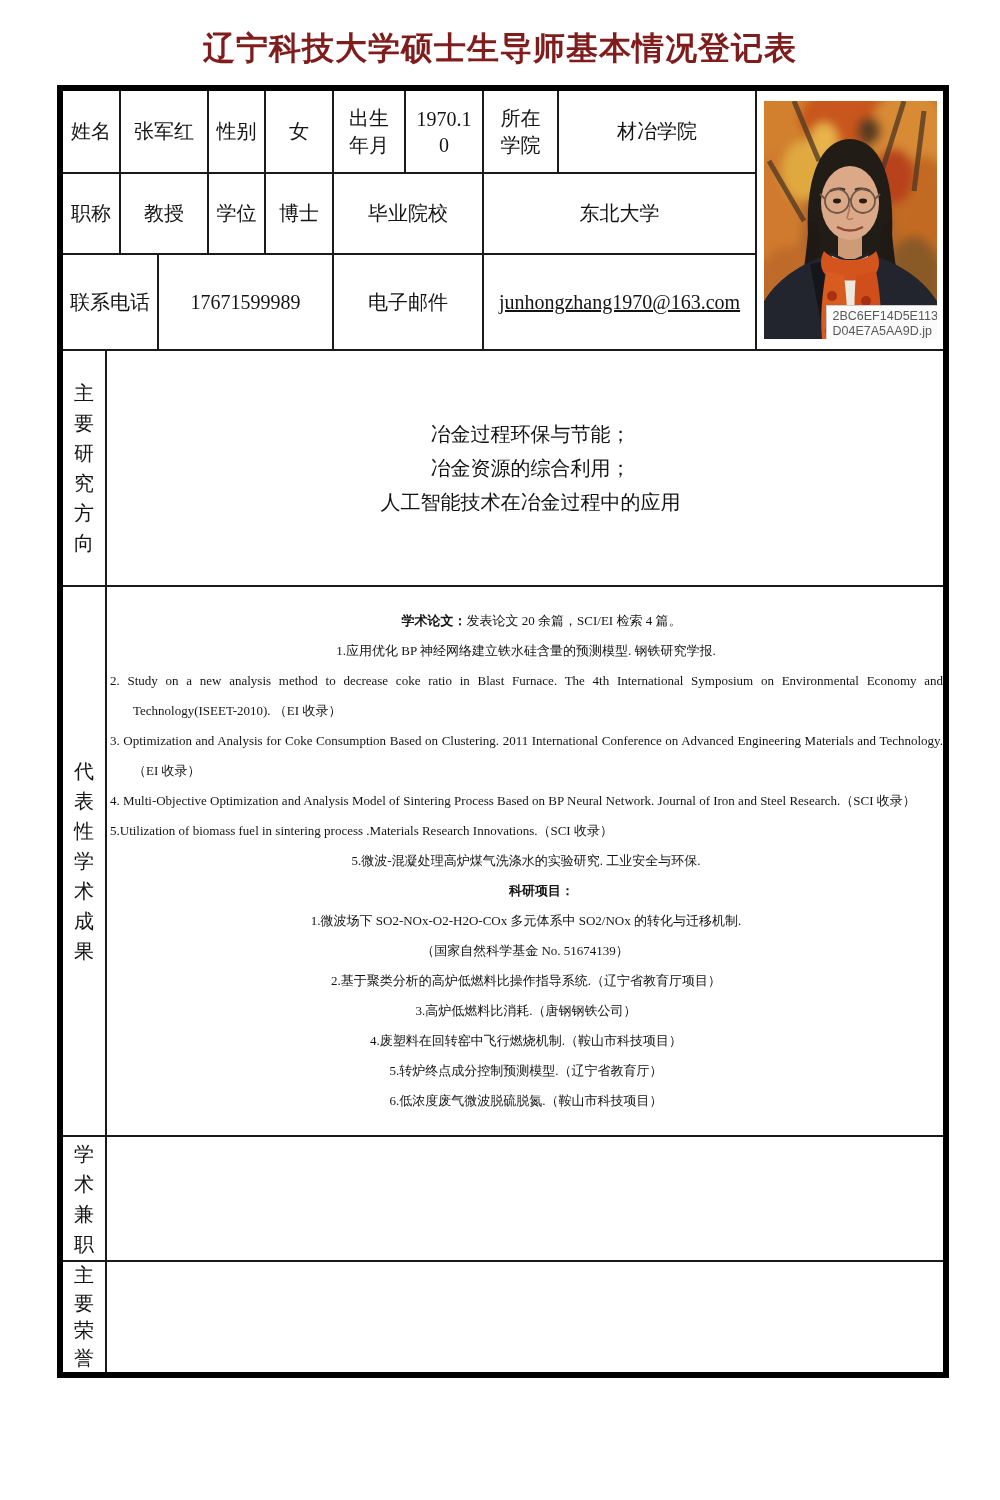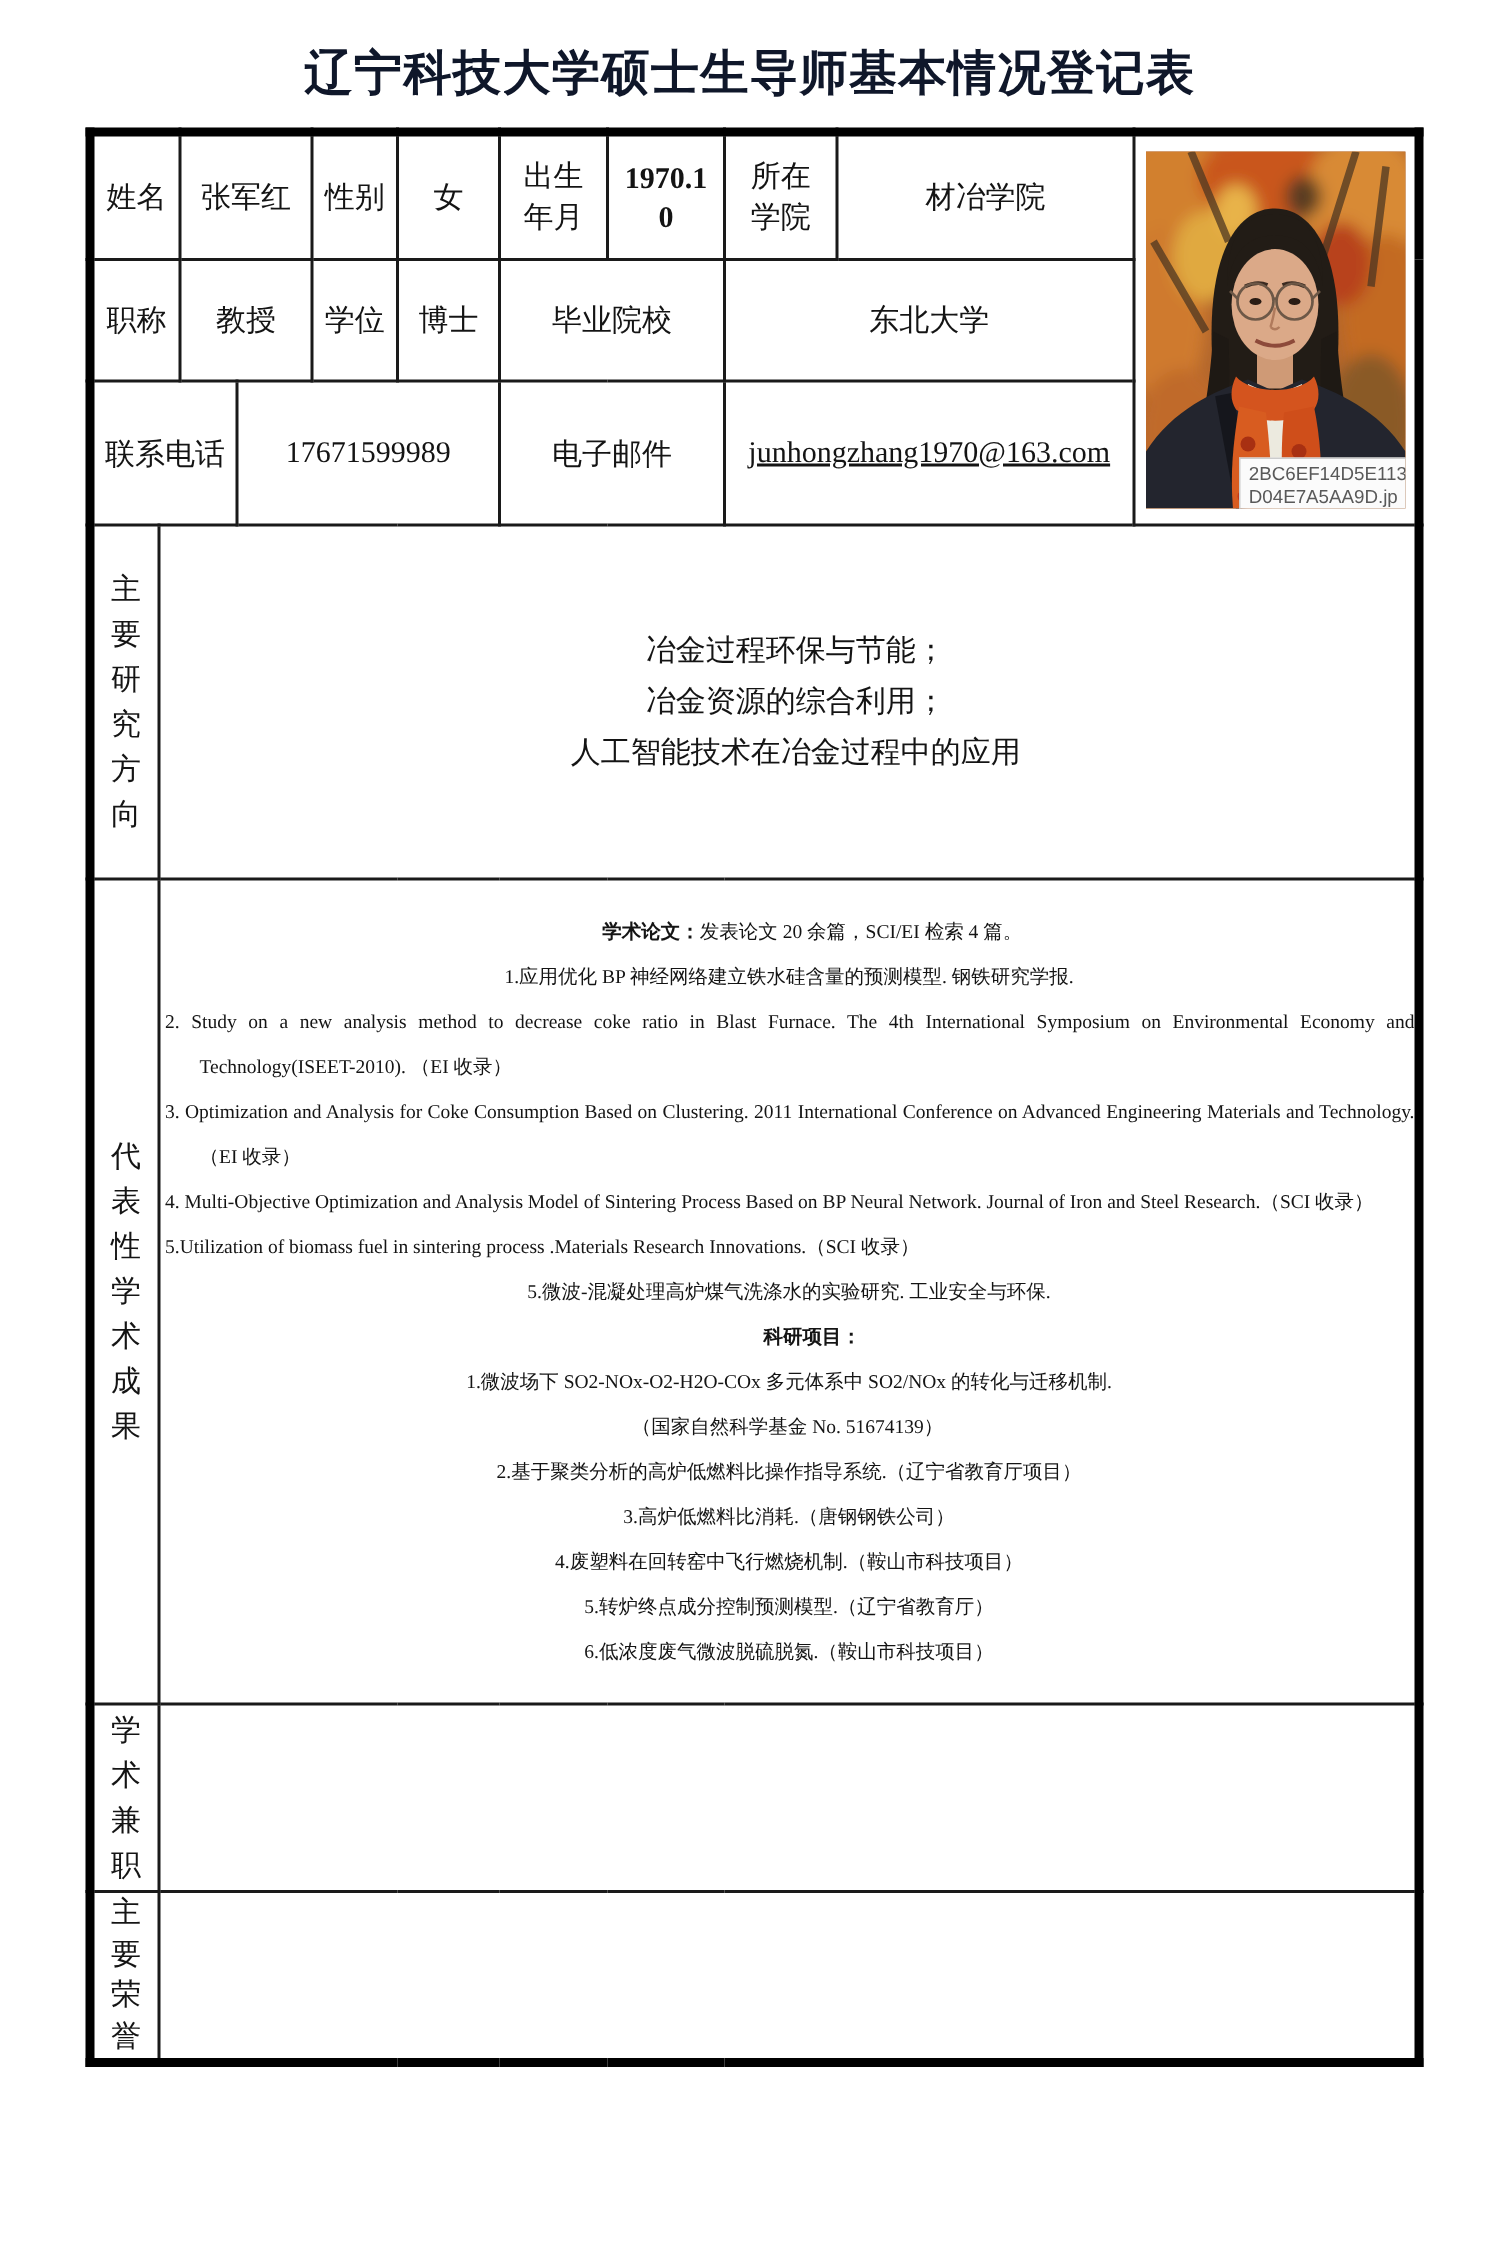--- a/index.html
+++ b/index.html
@@ -4,33 +4,33 @@
 <style>
   html,body { margin:0; padding:0; background:#ffffff; }
   .page {
     position:relative; width:1000px; height:1500px; background:#ffffff;
     font-family:"Liberation Serif","DejaVu Serif",serif; color:#111;
     overflow:hidden;
   }
   .doc-title {
     position:absolute; top:27px; left:0; width:1000px; text-align:center;
     font-family:"Liberation Sans","DejaVu Sans",sans-serif;
-    font-size:32px; font-weight:700; letter-spacing:1px; margin:0; color:#0f172a;
+    font-size:32px; font-weight:700; letter-spacing:1px; margin:0; color:#7f1d1d;
   }
   table.form {
     position:absolute; left:57px; top:85px; width:886px;
     border-collapse:collapse; table-layout:fixed;
     border:6px solid #000000;
   }
   table.form td {
     border:2px solid #1a1a1a; padding:0; font-size:20px;
     text-align:center; vertical-align:middle; overflow:hidden; color:#141414;
   }
   .wrap2 { width:2.2em; margin:0 auto; word-break:break-all; line-height:1.35; text-align:center; }
-  .birthwrap { width:64px; margin:0 auto; word-break:break-all; line-height:1.3; text-align:center;font-weight:bold; }
+  .birthwrap { width:64px; margin:0 auto; word-break:break-all; line-height:1.3; text-align:center; }
   .vlabel { display:inline-block; width:1.08em; margin:0 auto; word-break:break-all; line-height:1.5; text-align:center; }
   .vlabel.tight { line-height:1.38; }
   .email { text-decoration:underline; }
   td.photo-cell { background:#ffffff; }
   .photo-frame {
     position:relative; width:173px; height:238px; margin:0 auto;
     overflow:hidden; background:#b2662c;
   }
   .wm {
     position:absolute; left:62px; top:204px; width:140px; height:44px;

